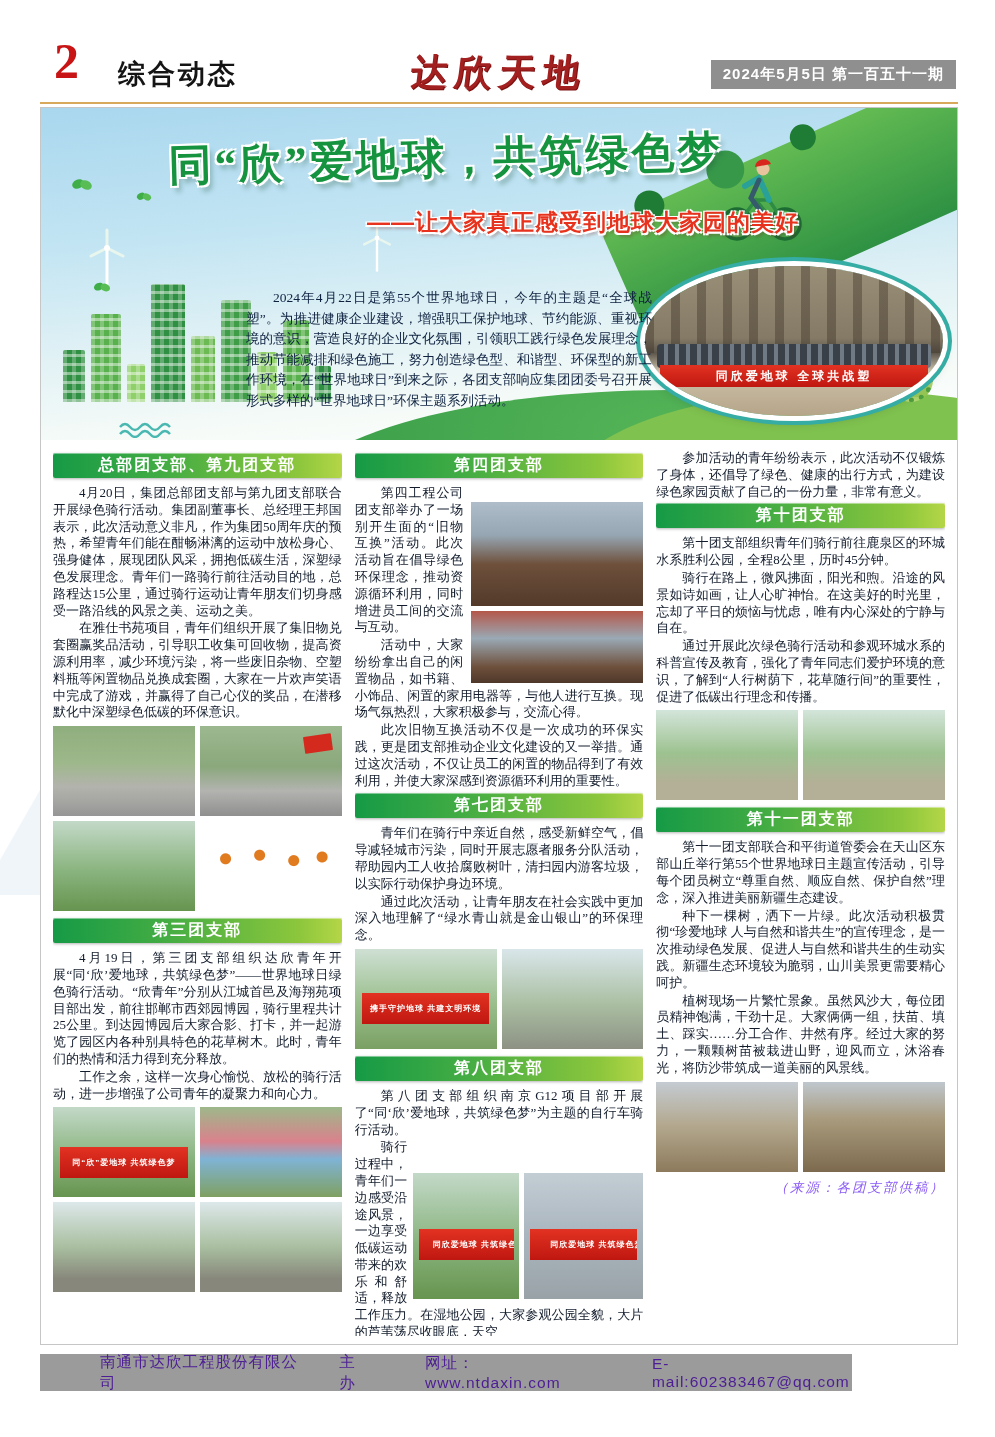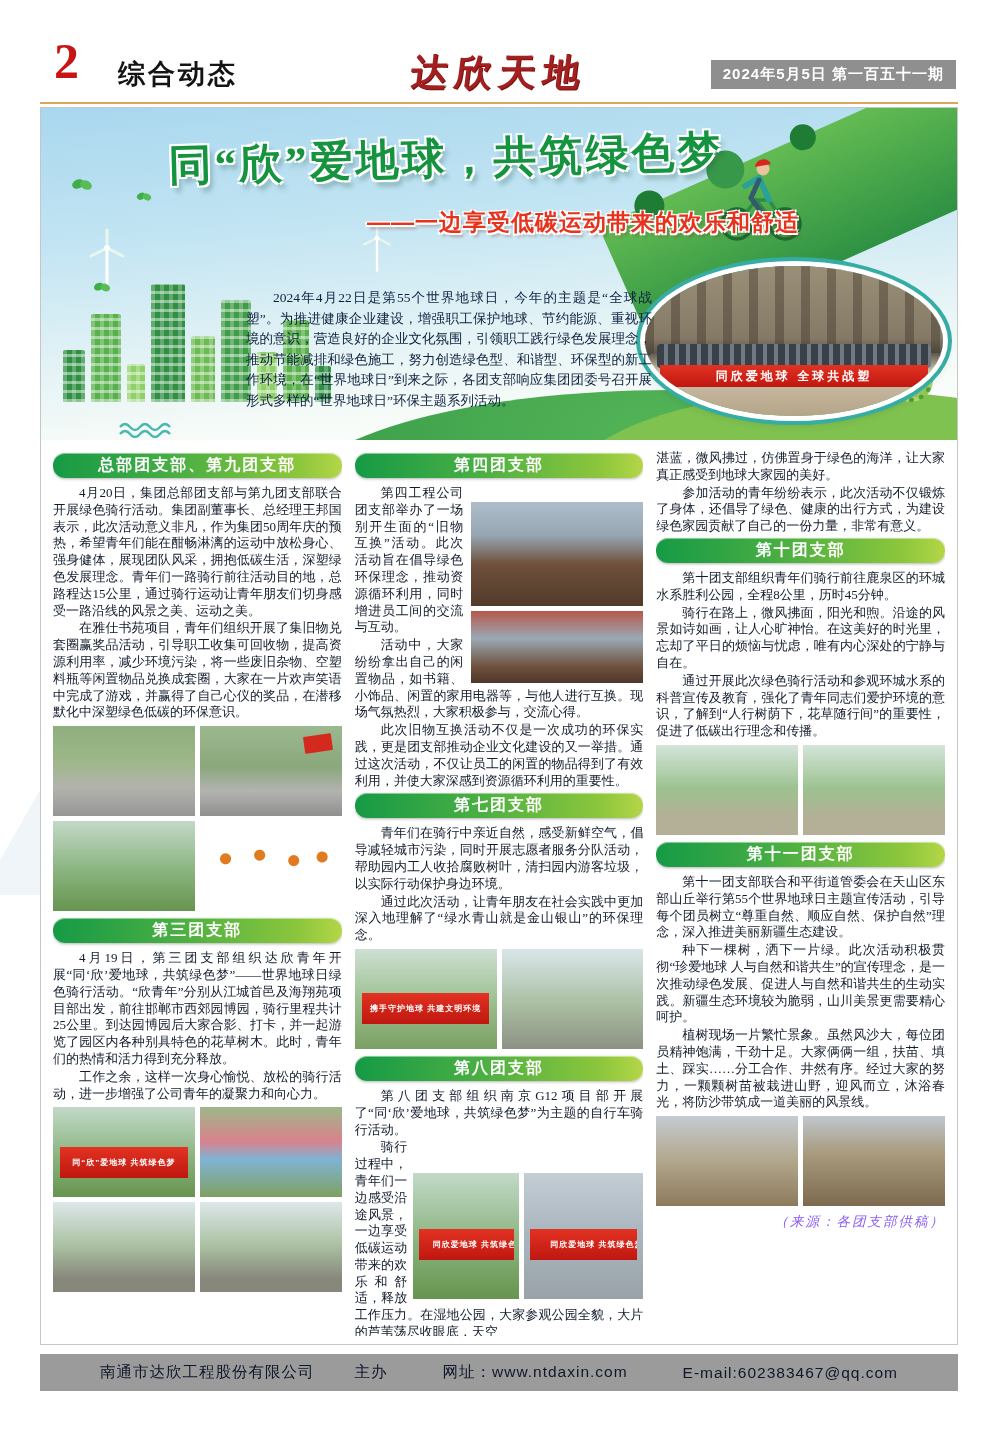--- a/index.html
+++ b/index.html
@@ -74,21 +74,21 @@
   .sun { position:absolute; right:24px; top:250px; width:44px; height:44px; z-index:3;
          border-radius:50%; background:radial-gradient(circle at 38% 35%,#c8e48a,#8cc24a);
          border:5px dotted #4f9f3f; }
   .bfly { position:absolute; z-index:3; }
   .wave { position:absolute; left:78px; bottom:2px; z-index:6; }
 
   
   .cols { position:absolute; left:0; right:0; top:332px; bottom:0; padding:10px 12px 8px;
           display:flex; gap:13px; z-index:2; }
   .col { flex:1; overflow:hidden; min-width:0; }
-  .pill { clear:both; height:25px; border-radius:12px; margin:3px 0 7px;
+  .pill { clear:both; height:25px; border-radius:2px; margin:3px 0 7px;
           background:linear-gradient(90deg,#169a46,#45ad43 40%,#8cc63c 85%,#b4d647);
           color:#fff; font:bold 16px "Liberation Sans",sans-serif; letter-spacing:2px;
           display:flex; align-items:center; justify-content:center;
           box-shadow:0 1px 3px rgba(0,0,0,.3), inset 0 1px 0 rgba(255,255,255,.45); }
   .para { font-size:13px; line-height:16.8px; text-align:justify; text-indent:2em;
           color:#121c2c; margin-bottom:1px; }
   .para.cont { text-indent:0; }
   .clr { clear:both; }
 
   .pgrid { display:grid; grid-template-columns:1fr 1fr; gap:5px; margin:5px 0 7px; }
@@ -124,22 +124,22 @@
   .floatcol { float:right; width:172px; margin:17px 0 4px 8px; display:flex; flex-direction:column; gap:5px; }
   .floatcol .photo.tallr { height:104px; } .floatcol .photo.shortr { height:72px; }
   .floatpair { float:right; width:230px; margin:34px 0 2px 6px; display:grid;
                grid-template-columns:1fr 1.12fr; gap:5px; }
   .floatpair .photo { height:126px; }
 
   .caption { clear:both; text-align:right; font-size:13.5px; color:#8b5cf6; font-style:italic;
              letter-spacing:2px; margin-top:5px; }
 
   
-  .footer { position:absolute; left:40px; top:1354px; width:918px; height:37px; background:#9b9b9b;
-            color:#0f172a; display:flex; align-items:center;
+  .footer { position:absolute; left:40px; top:1354px; width:812px; height:37px; background:#9b9b9b;
+            color:#4c1d95; display:flex; align-items:center;
             font:15.5px "Liberation Sans",sans-serif; letter-spacing:1px; }
   .footer .pub { margin-left:60px; } .footer .role { margin-left:40px; }
   .footer .web { margin-left:55px; } .footer .mail { margin-left:55px; }
 
   
   .wm { position:absolute; left:130px; top:700px; z-index:0; font-size:170px; letter-spacing:26px;
         color:rgba(180,60,50,.055); transform:rotate(-8deg); pointer-events:none; font-weight:bold; }
   .tri1 { position:absolute; left:390px; top:430px; width:0; height:0; z-index:0;
           border-left:115px solid transparent; border-right:115px solid transparent;
           border-bottom:195px solid rgba(175,205,225,.28); }
@@ -236,21 +236,21 @@
       </div>
 
       <div class="sun"></div>
 
       <svg class="wave" width="60" height="16" viewBox="0 0 60 16">
         <path d="M1 5 q5 -6 10 0 t10 0 t10 0 t10 0 t10 0" fill="none" stroke="#49b8b0" stroke-width="2.4"></path>
         <path d="M1 12 q5 -6 10 0 t10 0 t10 0 t10 0 t10 0" fill="none" stroke="#49b8b0" stroke-width="2.4"></path>
       </svg>
 
       <div class="hero-title">同“欣”爱地球，共筑绿色梦</div>
-      <div class="hero-sub">——一边享受低碳运动带来的欢乐和舒适</div>
+      <div class="hero-sub">——让大家真正感受到地球大家园的美好</div>
       <div class="intro">2024年4月22日是第55个世界地球日，今年的主题是“全球战塑”。为推进健康企业建设，增强职工保护地球、节约能源、重视环境的意识，营造良好的企业文化氛围，引领职工践行绿色发展理念，推动节能减排和绿色施工，努力创造绿色型、和谐型、环保型的新工作环境，在“世界地球日”到来之际，各团支部响应集团团委号召开展形式多样的“世界地球日”环保主题系列活动。</div>
     </div>
 
     <div class="cols">
 
       <div class="col">
         <div class="pill">总部团支部、第九团支部</div>
         <div class="para">4月20日，集团总部团支部与第九团支部联合开展绿色骑行活动。集团副董事长、总经理王邦国表示，此次活动意义非凡，作为集团50周年庆的预热，希望青年们能在酣畅淋漓的运动中放松身心、强身健体，展现团队风采，拥抱低碳生活，深塑绿色发展理念。青年们一路骑行前往活动目的地，总路程达15公里，通过骑行运动让青年朋友们切身感受一路沿线的风景之美、运动之美。</div>
         <div class="para">在雅仕书苑项目，青年们组织开展了集旧物兑套圈赢奖品活动，引导职工收集可回收物，提高资源利用率，减少环境污染，将一些废旧杂物、空塑料瓶等闲置物品兑换成套圈，大家在一片欢声笑语中完成了游戏，并赢得了自己心仪的奖品，在潜移默化中深塑绿色低碳的环保意识。</div>
         <div class="pgrid">
@@ -304,21 +304,20 @@
             </div>
             <div class="photo p-city">
               <span class="banner-strip">同欣爱地球  共筑绿色梦</span>
             </div>
           </div><span>骑行过程中，青年们一边感受沿途风景，一边享受低碳运动带来的欢乐和舒适，释放工作压力。在湿地公园，大家参观公园全貌，大片的芦苇荡尽收眼底，天空</span>
           <div class="clr"></div>
         </div>
       </div>
 
       <div class="col">
-        <div class="para cont">湛蓝，微风拂过，仿佛置身于绿色的海洋，让大家真正感受到地球大家园的美好。</div>
         <div class="para">参加活动的青年纷纷表示，此次活动不仅锻炼了身体，还倡导了绿色、健康的出行方式，为建设绿色家园贡献了自己的一份力量，非常有意义。</div>
         <div class="pill">第十团支部</div>
         <div class="para">第十团支部组织青年们骑行前往鹿泉区的环城水系胜利公园，全程8公里，历时45分钟。</div>
         <div class="para">骑行在路上，微风拂面，阳光和煦。沿途的风景如诗如画，让人心旷神怡。在这美好的时光里，忘却了平日的烦恼与忧虑，唯有内心深处的宁静与自在。</div>
         <div class="para">通过开展此次绿色骑行活动和参观环城水系的科普宣传及教育，强化了青年同志们爱护环境的意识，了解到“人行树荫下，花草随行间”的重要性，促进了低碳出行理念和传播。</div>
         <div class="pgrid">
           <div class="photo p-park"></div>
           <div class="photo p-park"></div>
         </div>
         <div class="pill">第十一团支部</div>

